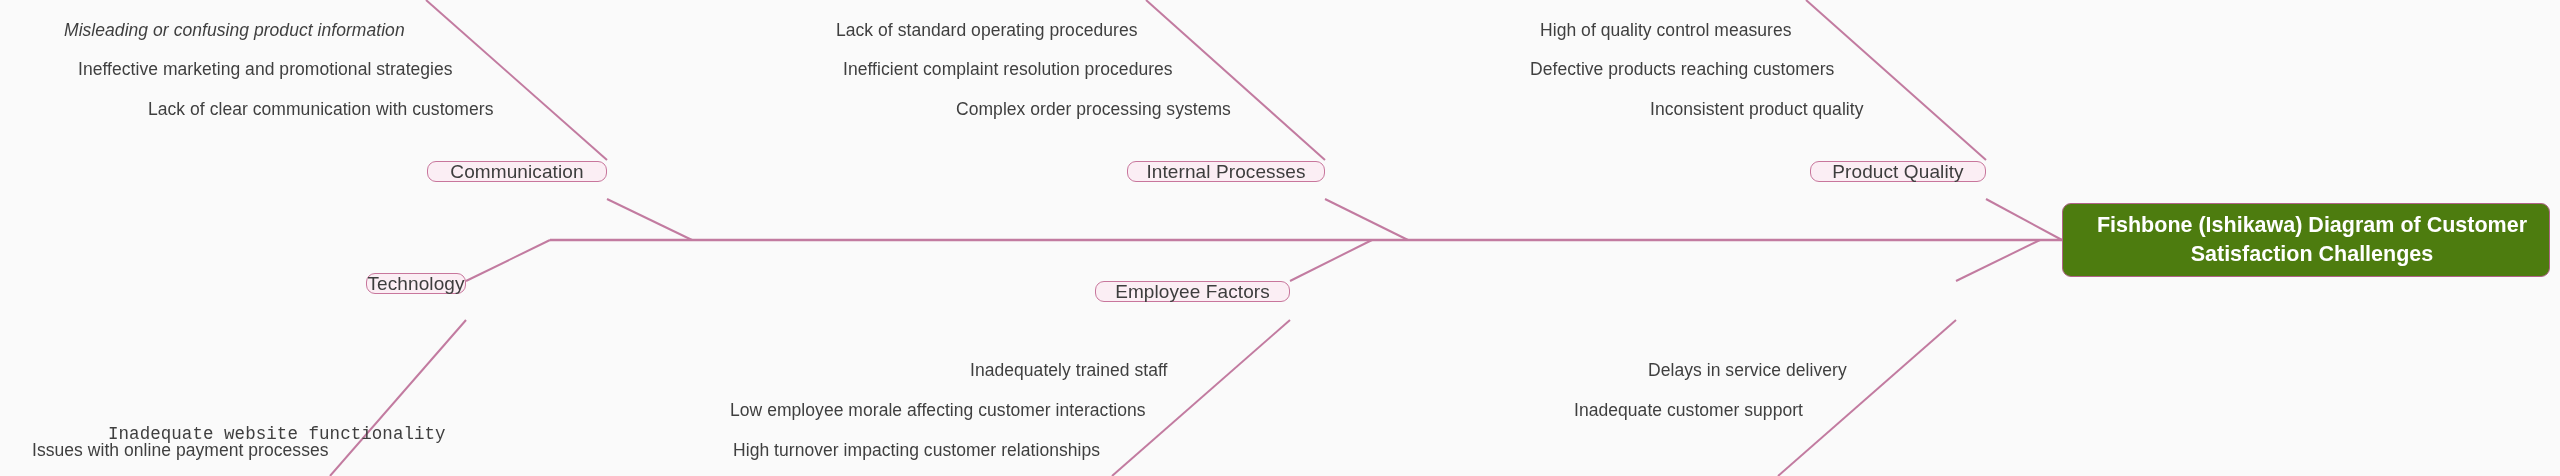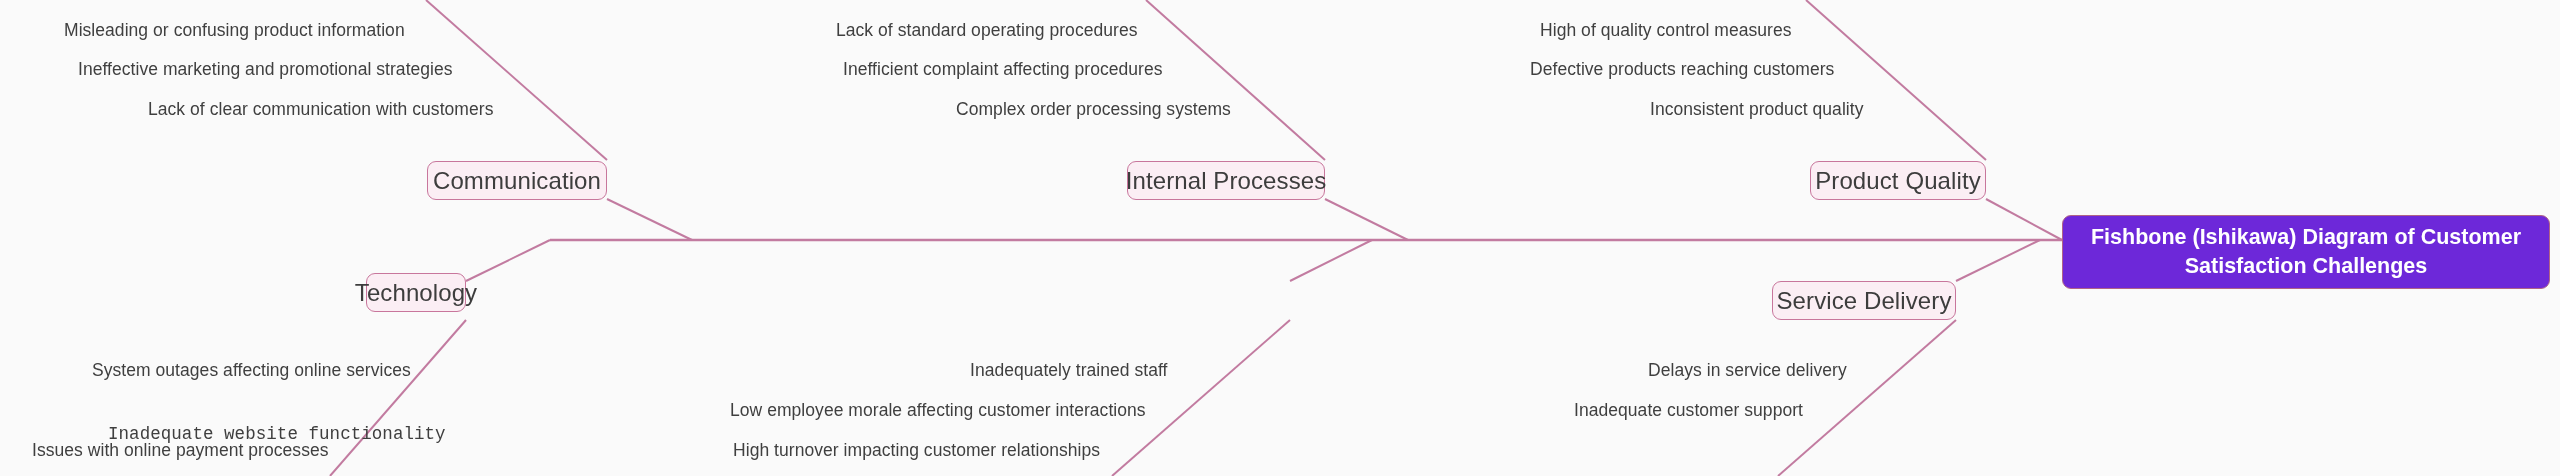--- a/index.html
+++ b/index.html
@@ -24,43 +24,42 @@
   .cat-box{
     position:absolute;
     box-sizing:border-box;
     background:#fbeef4;
     border:1.6px solid #c8769c;
     border-radius:9px;
     display:flex;
     align-items:center;
     justify-content:center;
     color:#3d3d3d;
-    font-size:24px;
+    font-size:19px;
     letter-spacing:.1px;
     white-space:nowrap;
-    height:39px;
+    height:21px;
     z-index:3;
   }
   .head-box{
     position:absolute;
     box-sizing:border-box;
-    background:#6d28d9;
+    background:#4d7c0f;
     border:1.6px solid #b06387;
     border-radius:9px;
     display:flex;
     align-items:center;
-    justify-content:center;
+    justify-content:flex-end;
     text-align:center;
     color:#ffffff;
     font-weight:bold;
     font-size:21.5px;
     line-height:1.35;
     padding:8px 22px;
     z-index:4;
-    margin-top:12px;
   }
   .cause{
     position:absolute;
     color:#3f3f3f;
     font-size:17.5px;
     white-space:nowrap;
     letter-spacing:.05px;
     z-index:2;
   }
 </style>
@@ -106,38 +105,37 @@
   </div>
 
   <div class="cat-box" style="left:1810px;top:161px;width:176px;">
     <span>Product Quality</span>
   </div>
 
   <div class="cat-box" style="left:366px;top:273px;width:100px;">
     <span>Technology</span>
   </div>
 
-
-  <div class="cat-box" style="left:1772px;top:281px;width:184px;">
-    <span>Service Delivery</span>
+  <div class="cat-box" style="left:1095px;top:281px;width:195px;">
+    <span>Employee Factors</span>
   </div>
 
-  <div class="cause" style="left:64px;top:20px;">Misleading or confusing product information</div>
+
+  <div class="cause" style="left:64px;top:20px;font-style:italic;">Misleading or confusing product information</div>
   <div class="cause" style="left:78px;top:59px;">Ineffective marketing and promotional strategies</div>
   <div class="cause" style="left:148px;top:99px;">Lack of clear communication with customers</div>
 
   <div class="cause" style="left:836px;top:20px;">Lack of standard operating procedures</div>
-  <div class="cause" style="left:843px;top:59px;">Inefficient complaint affecting procedures</div>
+  <div class="cause" style="left:843px;top:59px;">Inefficient complaint resolution procedures</div>
   <div class="cause" style="left:948px;top:99px;margin-left:8px;">Complex order processing systems</div>
 
   <div class="cause" style="left:1540px;top:20px;">High of quality control measures</div>
   <div class="cause" style="left:1530px;top:59px;">Defective products reaching customers</div>
   <div class="cause" style="left:1650px;top:99px;">Inconsistent product quality</div>
 
-  <div class="cause" style="left:92px;top:360px;">System outages affecting online services</div>
   <div class="cause" style="left:108px;top:424px;font-family:Liberation Mono, monospace;">Inadequate website functionality</div>
   <div class="cause" style="left:32px;top:440px;">Issues with online payment processes</div>
 
   <div class="cause" style="left:970px;top:360px;">Inadequately trained staff</div>
   <div class="cause" style="left:730px;top:400px;">Low employee morale affecting customer interactions</div>
   <div class="cause" style="left:733px;top:440px;">High turnover impacting customer relationships</div>
 
   <div class="cause" style="left:1648px;top:360px;">Delays in service delivery</div>
   <div class="cause" style="left:1574px;top:400px;">Inadequate customer support</div>
 

